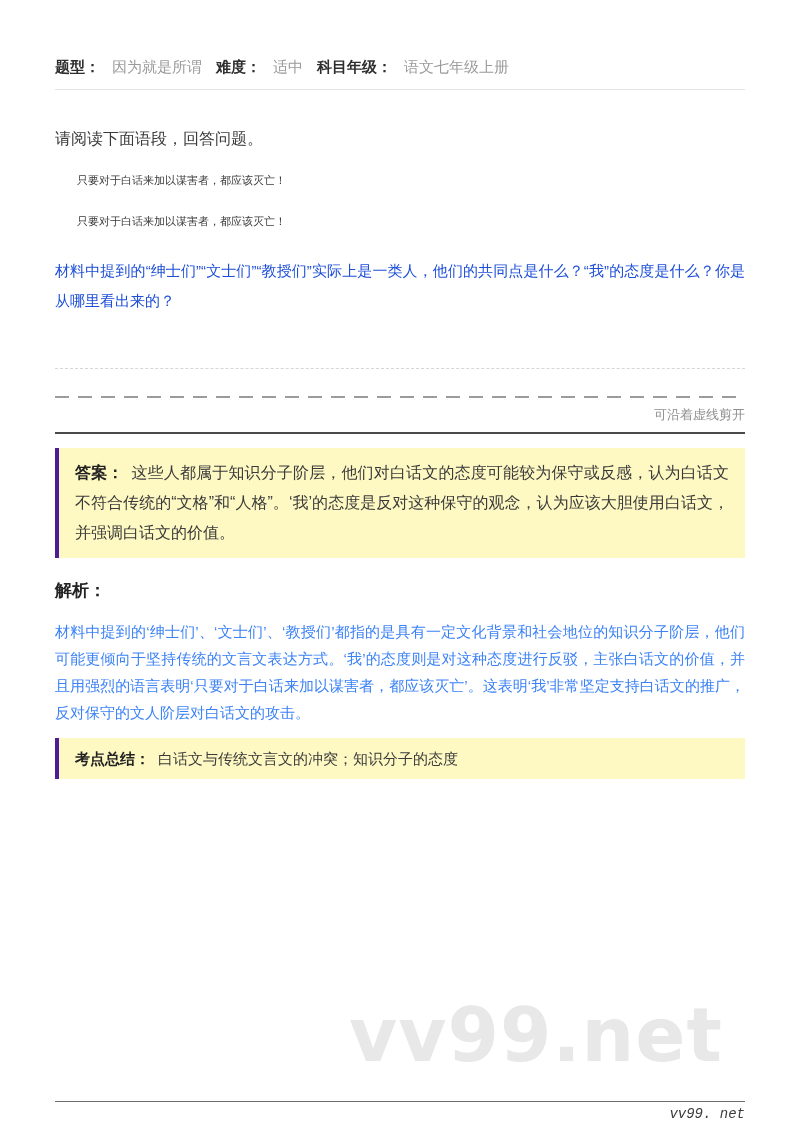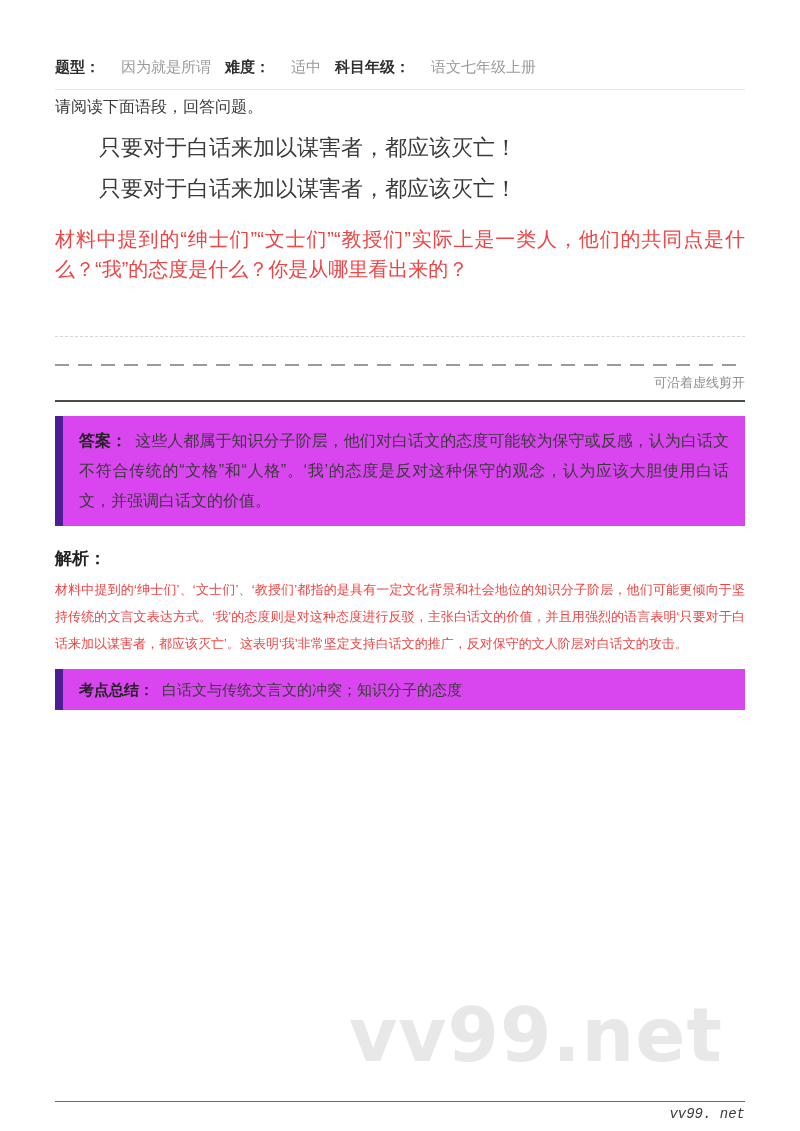--- a/index.html
+++ b/index.html
@@ -21,51 +21,51 @@
   }
   
   .meta-bar {
     display: flex;
     align-items: baseline;
     gap: 14px;
     font-size: 15px;
     line-height: 20px;
     white-space: nowrap;
   }
-  .meta-item { display: inline-flex; align-items: flex-end; gap: 21px; }
+  .meta-item { display: inline-flex; align-items: flex-end; gap: 12px; }
   .meta-label { font-weight: bold; color: #2e2e2e; }
   .meta-value { color: #9a9a9a; }
   .hr-light {
     margin-top: 12px;
     border: 0;
     border-top: 1px solid #e3e3e3;
     height: 0;
   }
   
-  .intro { margin-top: 4px; font-size: 16px; line-height: 26px; color: #3a3a3a; }
+  .intro { margin-top: 36px; font-size: 16px; line-height: 26px; color: #3a3a3a; }
   .quote {
     margin-top: 15px;
     padding-left: 2em;
-    font-size: 22px;
+    font-size: 11px;
     line-height: 26px;
     color: #3a3a3a;
   }
   .passage {
     margin-top: 24px;
     font-size: 16px;
     line-height: 32px;
     text-align: justify;
     color: #3a3a3a;
   }
   .task {
     margin-top: 22px;
-    font-size: 20px;
+    font-size: 15px;
     line-height: 30px;
     text-align: justify;
-    color: #ef4444;
+    color: #1d4ed8;
   }
   
   .dash-light {
     margin-top: 52px;
     height: 0;
     border: 0;
     border-top: 1px dashed #d6d6d6;
   }
   .dash-dark {
     margin-top: 27px;
@@ -87,39 +87,39 @@
     line-height: 22px;
   }
   .hr-dark {
     margin-top: 8px;
     border: 0;
     border-top: 2px solid #4a4a4a;
     height: 0;
   }
   .callout {
     margin-top: 14px;
-    background: #d946ef;
-    border-left: 8px solid #4c1d95;
+    background: #fef9c3;
+    border-left: 4px solid #4c1d95;
     padding: 10px 16px;
   }
   .callout-answer { font-size: 16px; line-height: 30px; text-align: justify; color: #3a3a3a; }
   .inline-label { font-weight: bold; color: #222222; margin-right: 8px; }
   .analysis-label {
     margin-top: 22px;
     font-size: 17px;
     font-weight: bold;
     color: #222222;
     line-height: 22px;
   }
   .analysis-text {
-    margin-top: 6px;
-    font-size: 13px;
+    margin-top: 16px;
+    font-size: 15px;
     line-height: 27px;
     text-align: justify;
-    color: #ef4444;
+    color: #3b82f6;
   }
   .callout-summary {
     margin-top: 12px;
     font-size: 15px;
     line-height: 21px;
     color: #3a3a3a;
   }
   
   .watermark {
     position: absolute;

